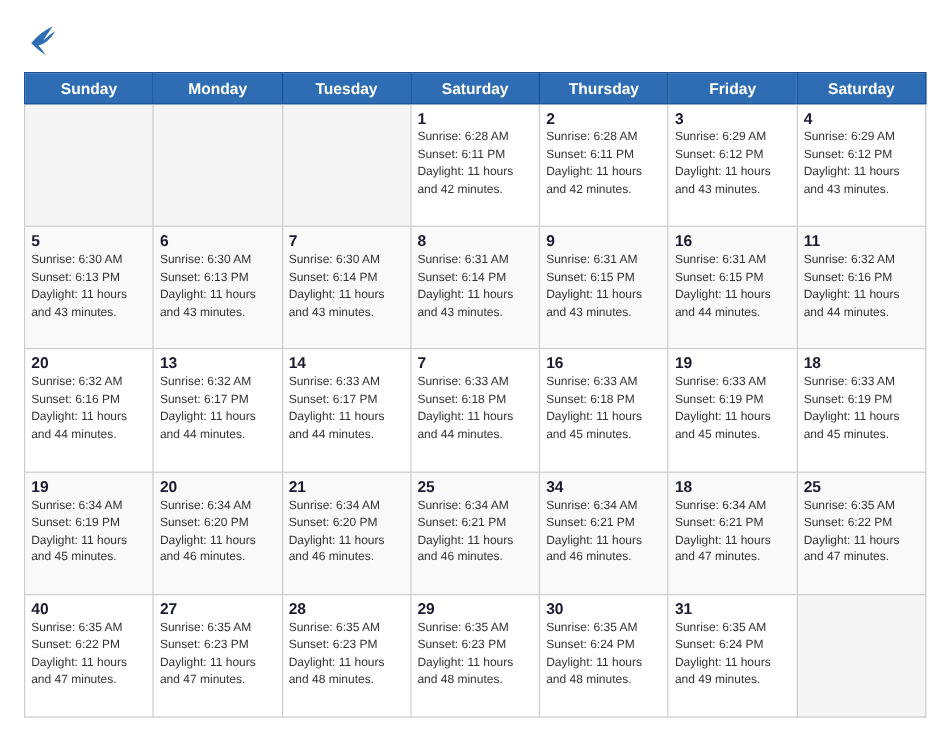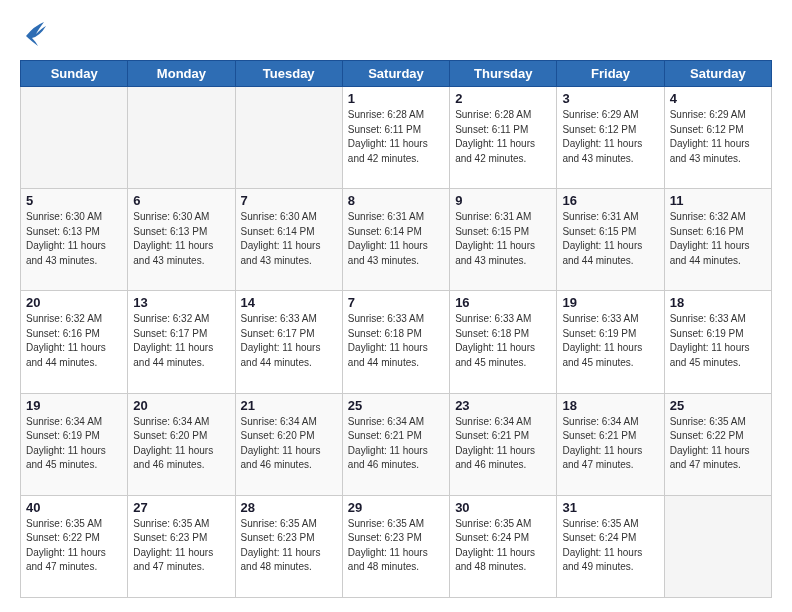--- a/index.html
+++ b/index.html
@@ -282,21 +282,21 @@
 and 46 minutes.</div>
           </td>
           <td>
             <span class="day-number">25</span>
             <div class="day-info" style="white-space: pre-line;">Sunrise: 6:34 AM
 Sunset: 6:21 PM
 Daylight: 11 hours
 and 46 minutes.</div>
           </td>
           <td>
-            <span class="day-number">23</span>
+            <span class="day-number">34</span>
             <div class="day-info" style="white-space: pre-line;">Sunrise: 6:34 AM
 Sunset: 6:21 PM
 Daylight: 11 hours
 and 46 minutes.</div>
           </td>
           <td>
             <span class="day-number">18</span>
             <div class="day-info" style="white-space: pre-line;">Sunrise: 6:34 AM
 Sunset: 6:21 PM
 Daylight: 11 hours

